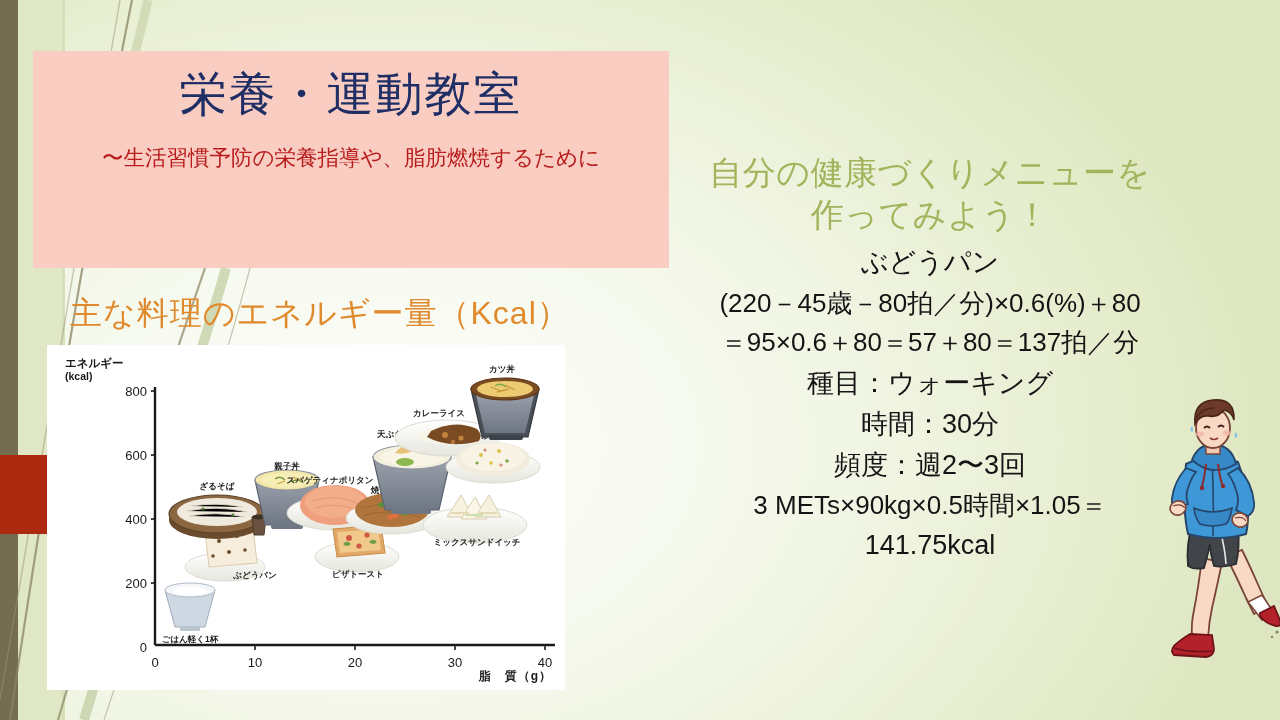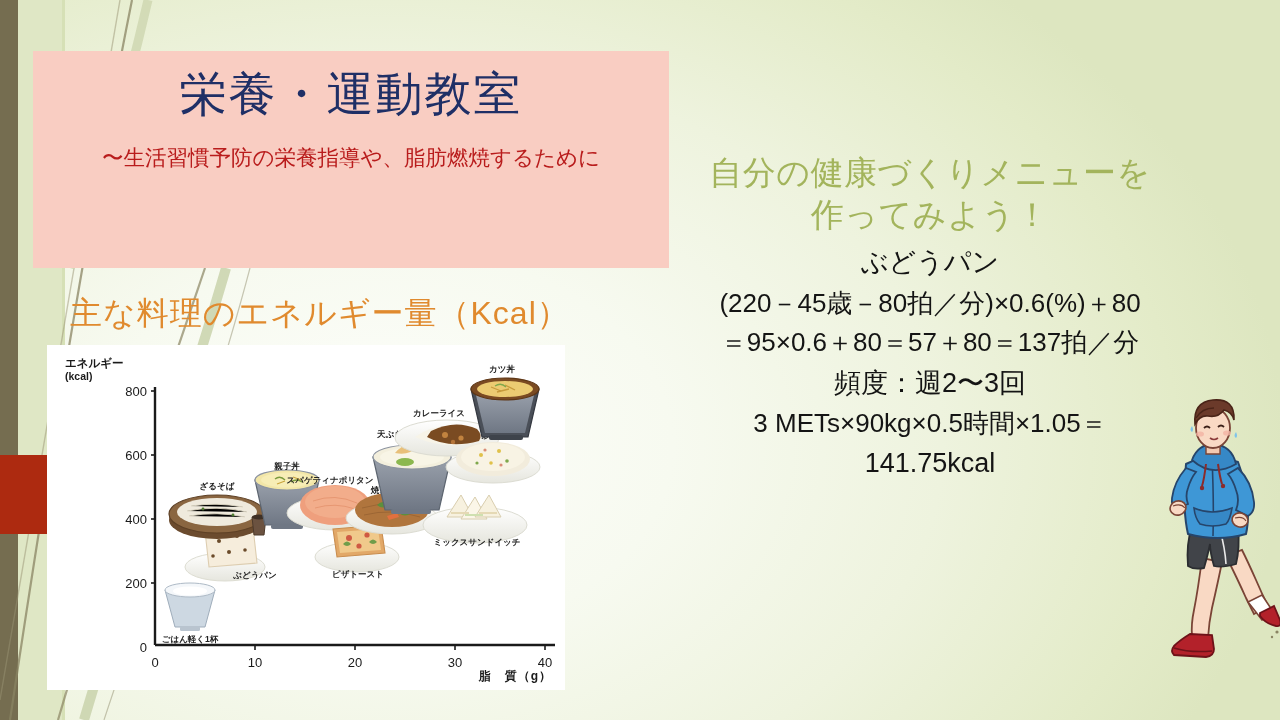--- a/index.html
+++ b/index.html
@@ -366,20 +366,22 @@
   </div>
 
   <div class="right-col">
     <div class="right-heading">
       <span>自分の健康づくりメニューを</span>
       <span class="l2">作ってみよう！</span>
     </div>
     <div class="right-line">ぶどうパン</div>
     <div class="right-line wide">(220－45歳－80拍／分)×0.6(%)＋80</div>
     <div class="right-line wide">＝95×0.6＋80＝57＋80＝137拍／分</div>
+    <div class="right-line">種目：ウォーキング</div>
+    <div class="right-line">時間：30分</div>
     <div class="right-line">頻度：週2〜3回</div>
     <div class="right-line wide">3 METs×90kg×0.5時間×1.05＝</div>
     <div class="right-line">141.75kcal</div>
   </div>
 
   <svg class="jogger" viewBox="0 0 132 276">
 
     <path d="M62 168 q-6 34 -10 54 q-2 12 -2 22" stroke="#7a4436" stroke-width="2" fill="none"></path>
     <path d="M54 162 q-4 32 -8 52 q-3 14 -2 26 l16 2 q1 -16 4 -30 q6 -26 10 -46 z" fill="#f9d9c4" stroke="#7a4436" stroke-width="1.8"></path>
 

